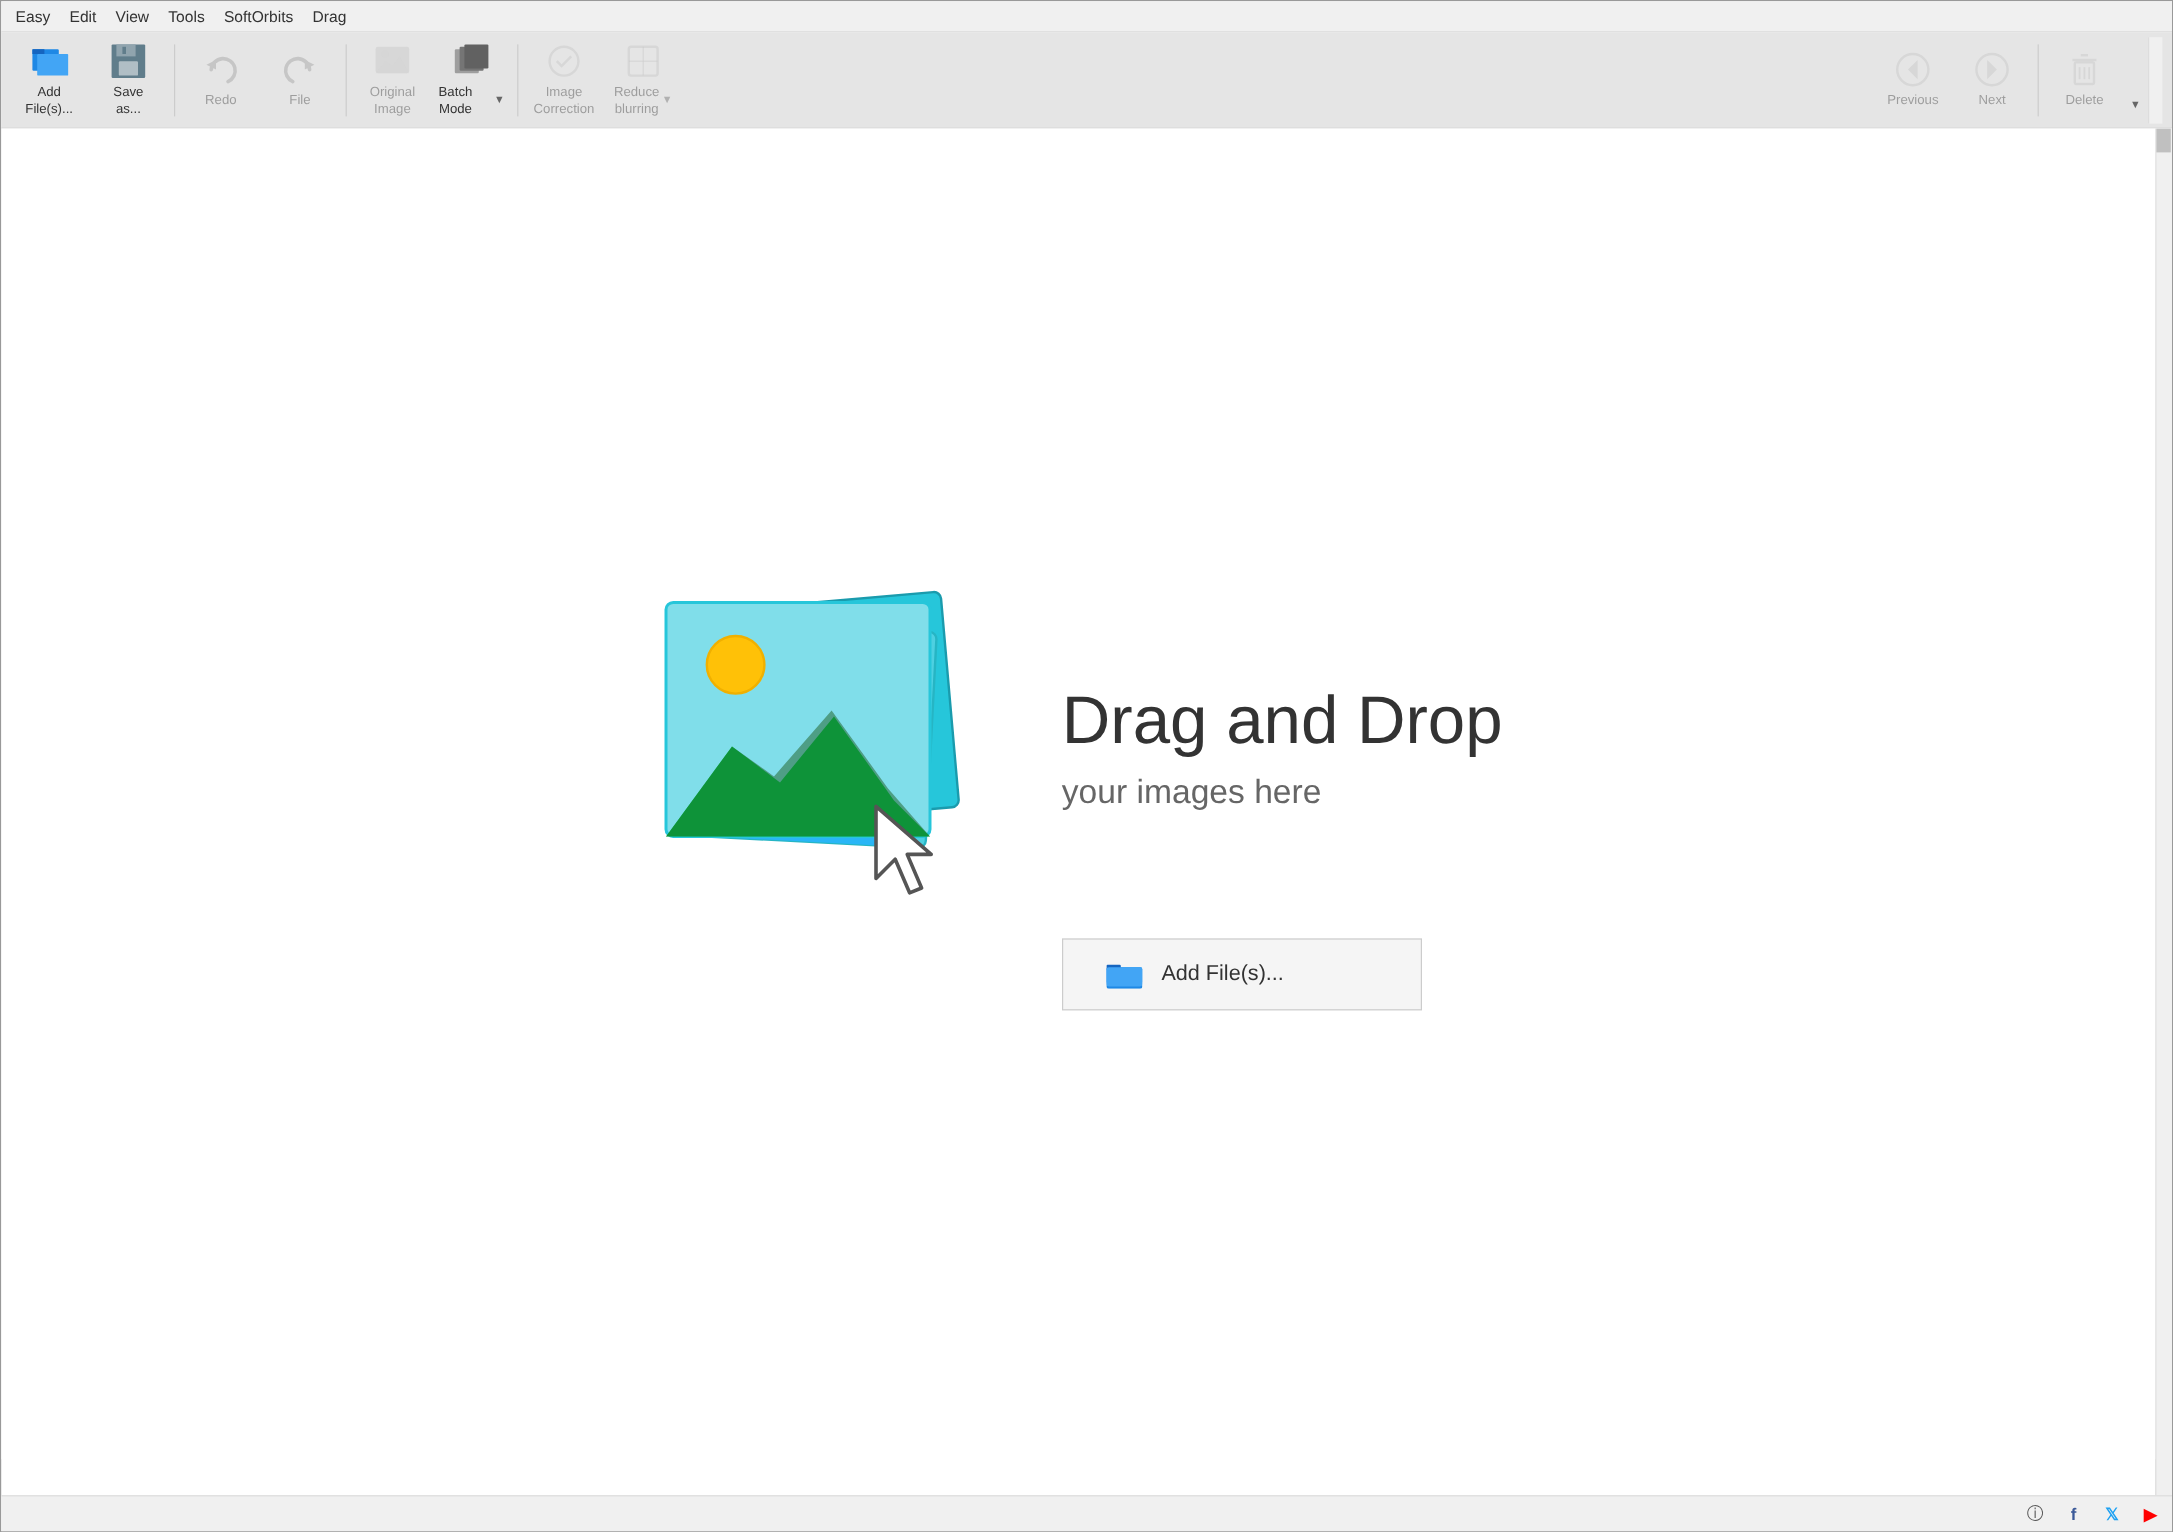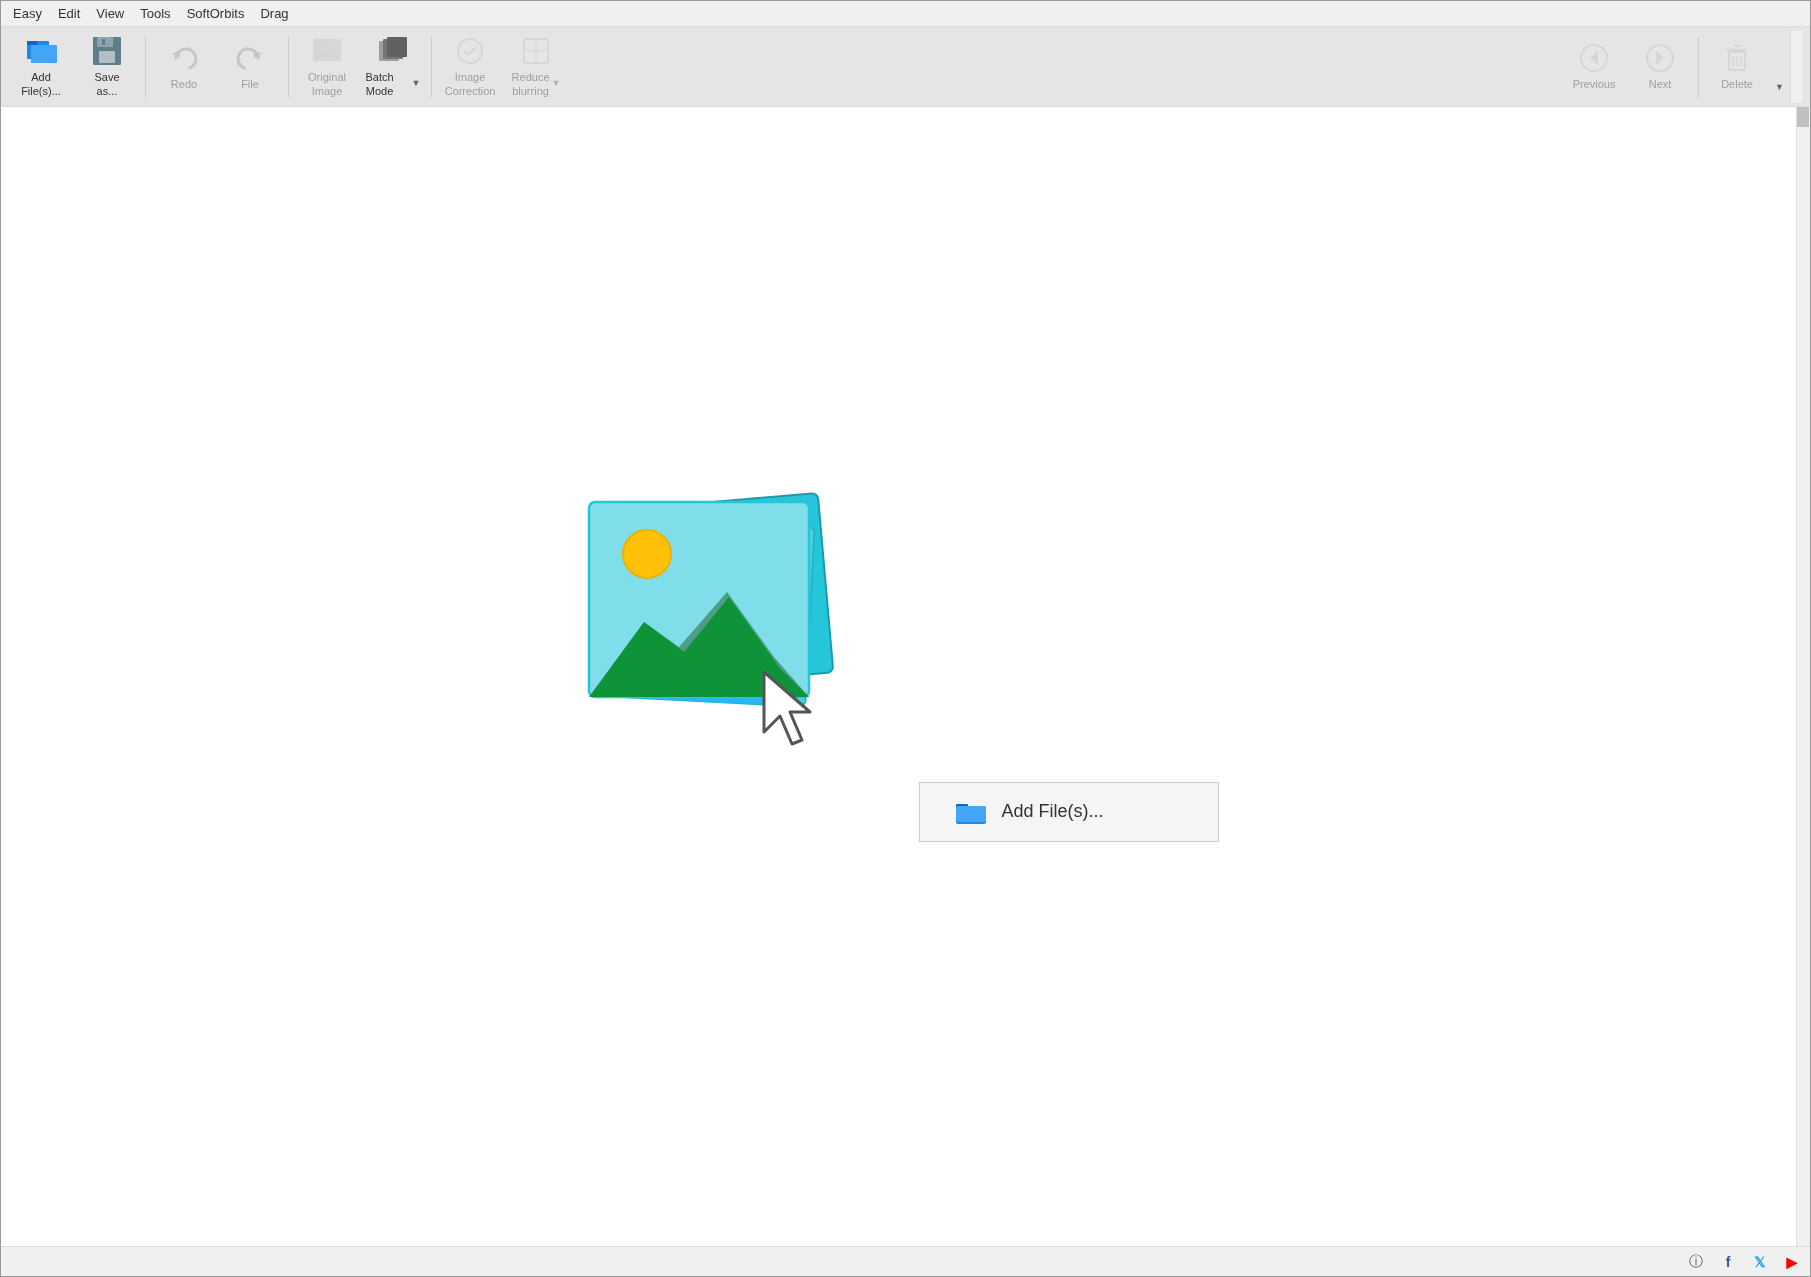--- a/index.html
+++ b/index.html
@@ -416,20 +416,22 @@
 
               <polygon points="10,215 65,140 100,165 148,110 195,175 230,215" fill="#1B5E20" opacity="0.5"></polygon>
 
               <g transform="translate(185, 190)">
                 <polygon points="0,0 0,60 16,44 28,72 38,68 26,40 46,40" fill="white" stroke="#555" stroke-width="3" stroke-linejoin="round"></polygon>
               </g>
             </svg>
           </div>
 
           <div class="drag-drop-text">
+            <span class="drag-text-main">Drag and Drop</span>
+            <span class="drag-text-sub">your images here</span>
           </div>
         </div>
 
         <button class="add-files-btn">
 
           <svg width="30" height="24" viewBox="0 0 30 24">
             <rect x="0" y="6" width="30" height="18" rx="2" fill="#1E88E5"></rect>
             <rect x="0" y="6" width="30" height="16" rx="2" fill="#42A5F5"></rect>
             <rect x="0" y="4" width="12" height="4" rx="1" fill="#1565C0"></rect>
             <rect x="0" y="6" width="30" height="14" rx="2" fill="#42A5F5"></rect>

